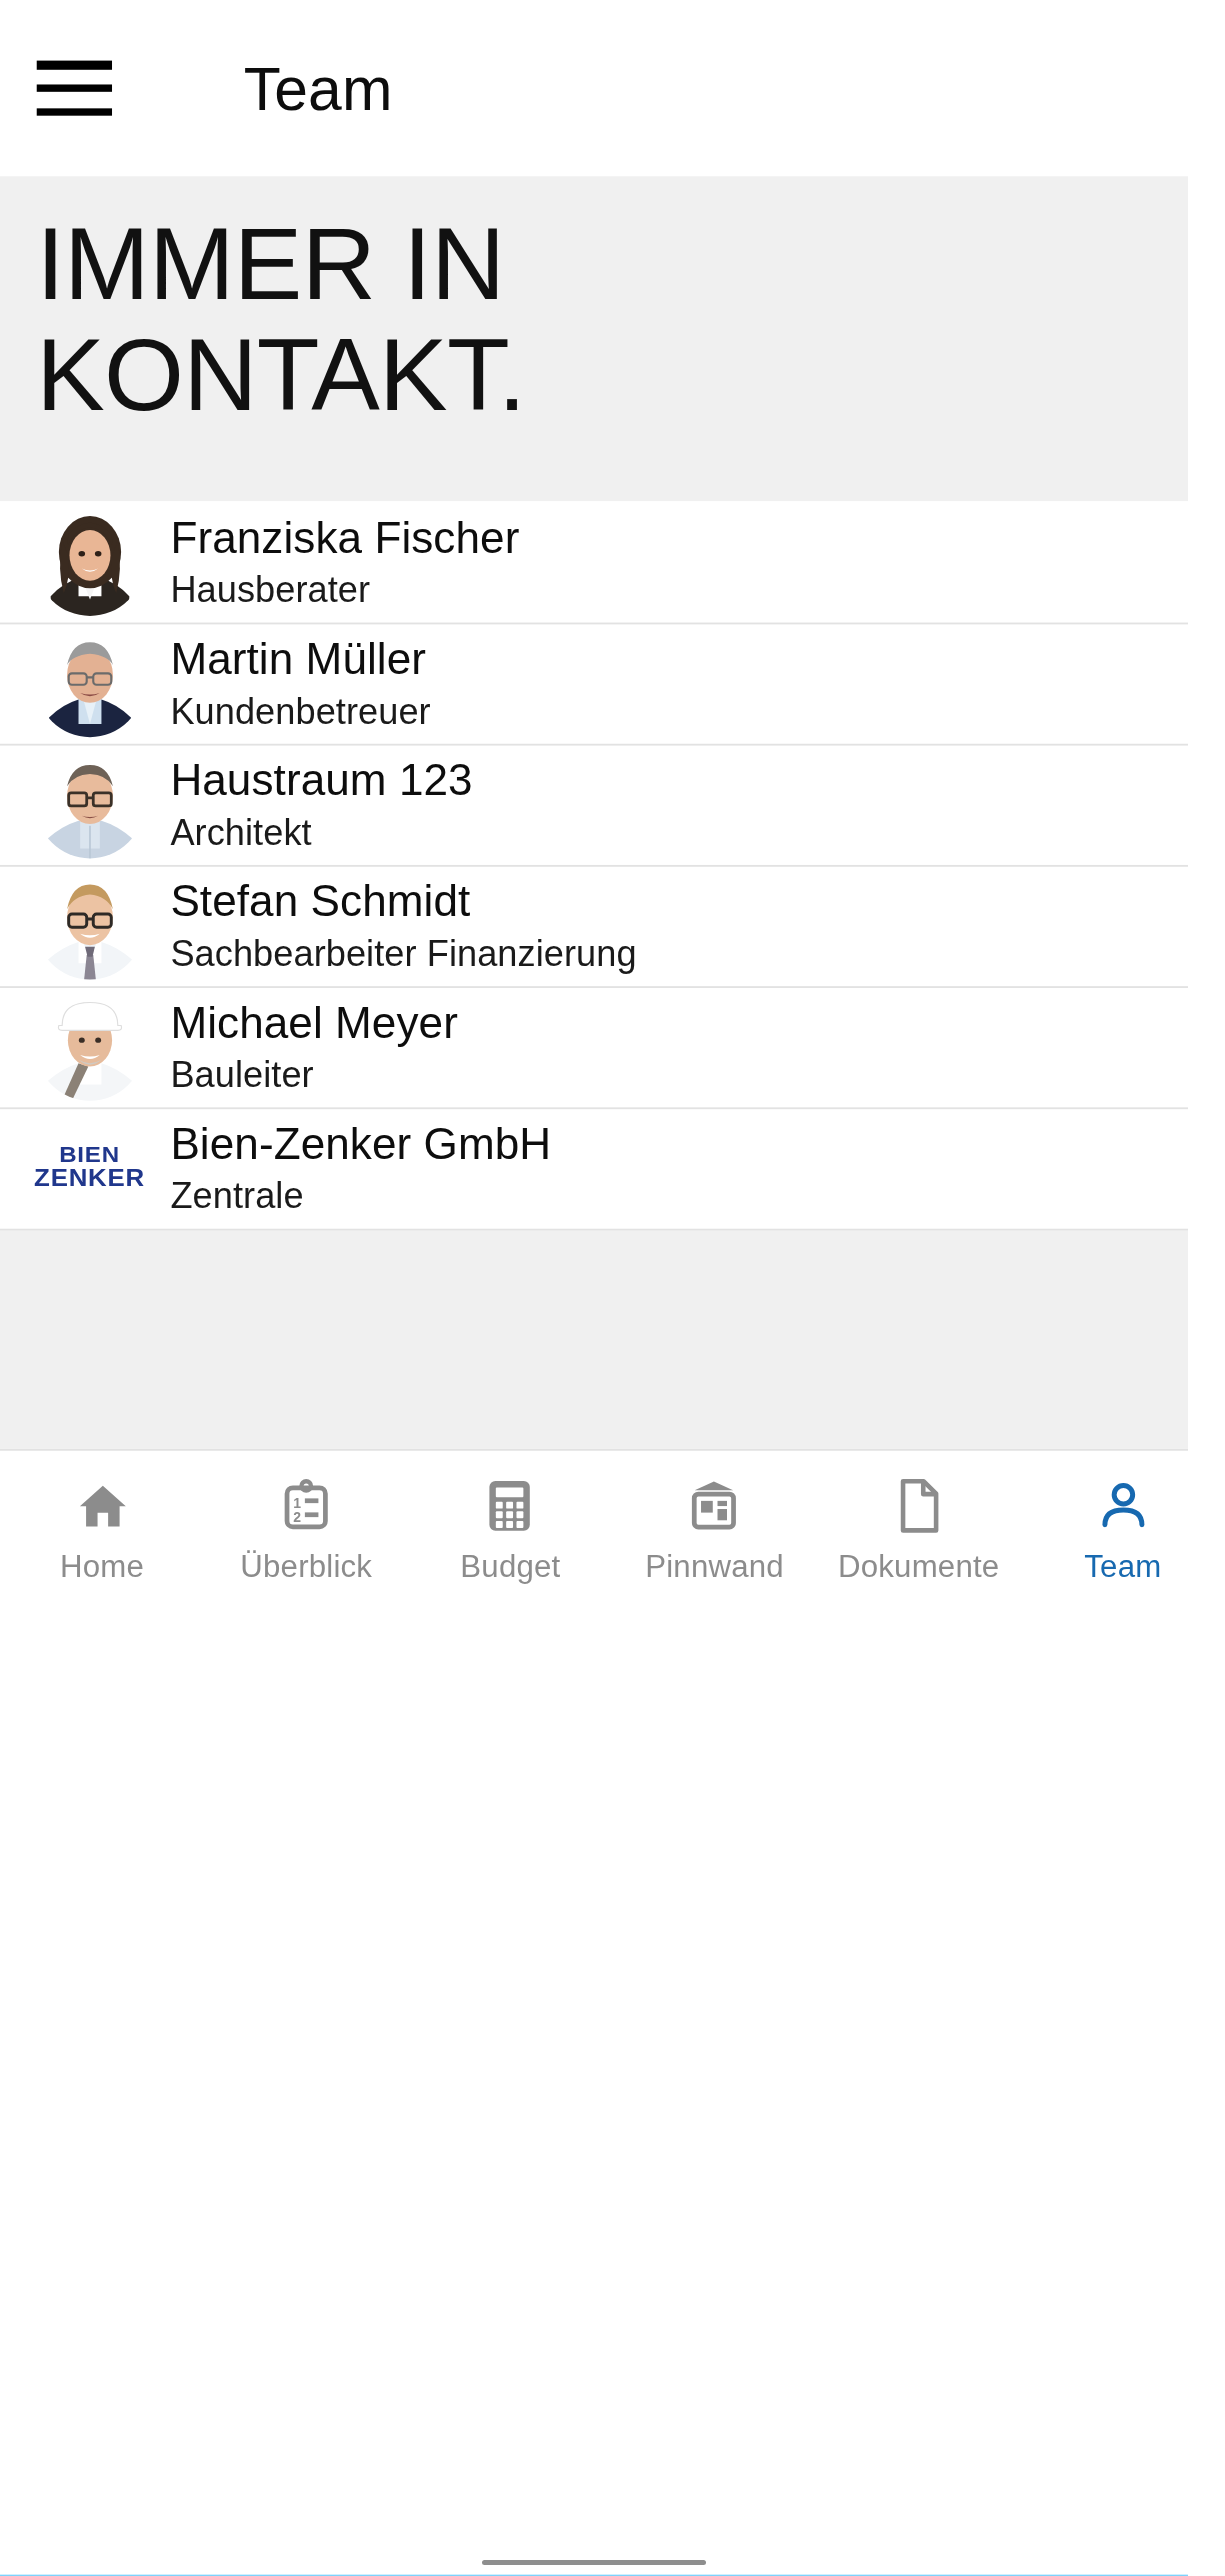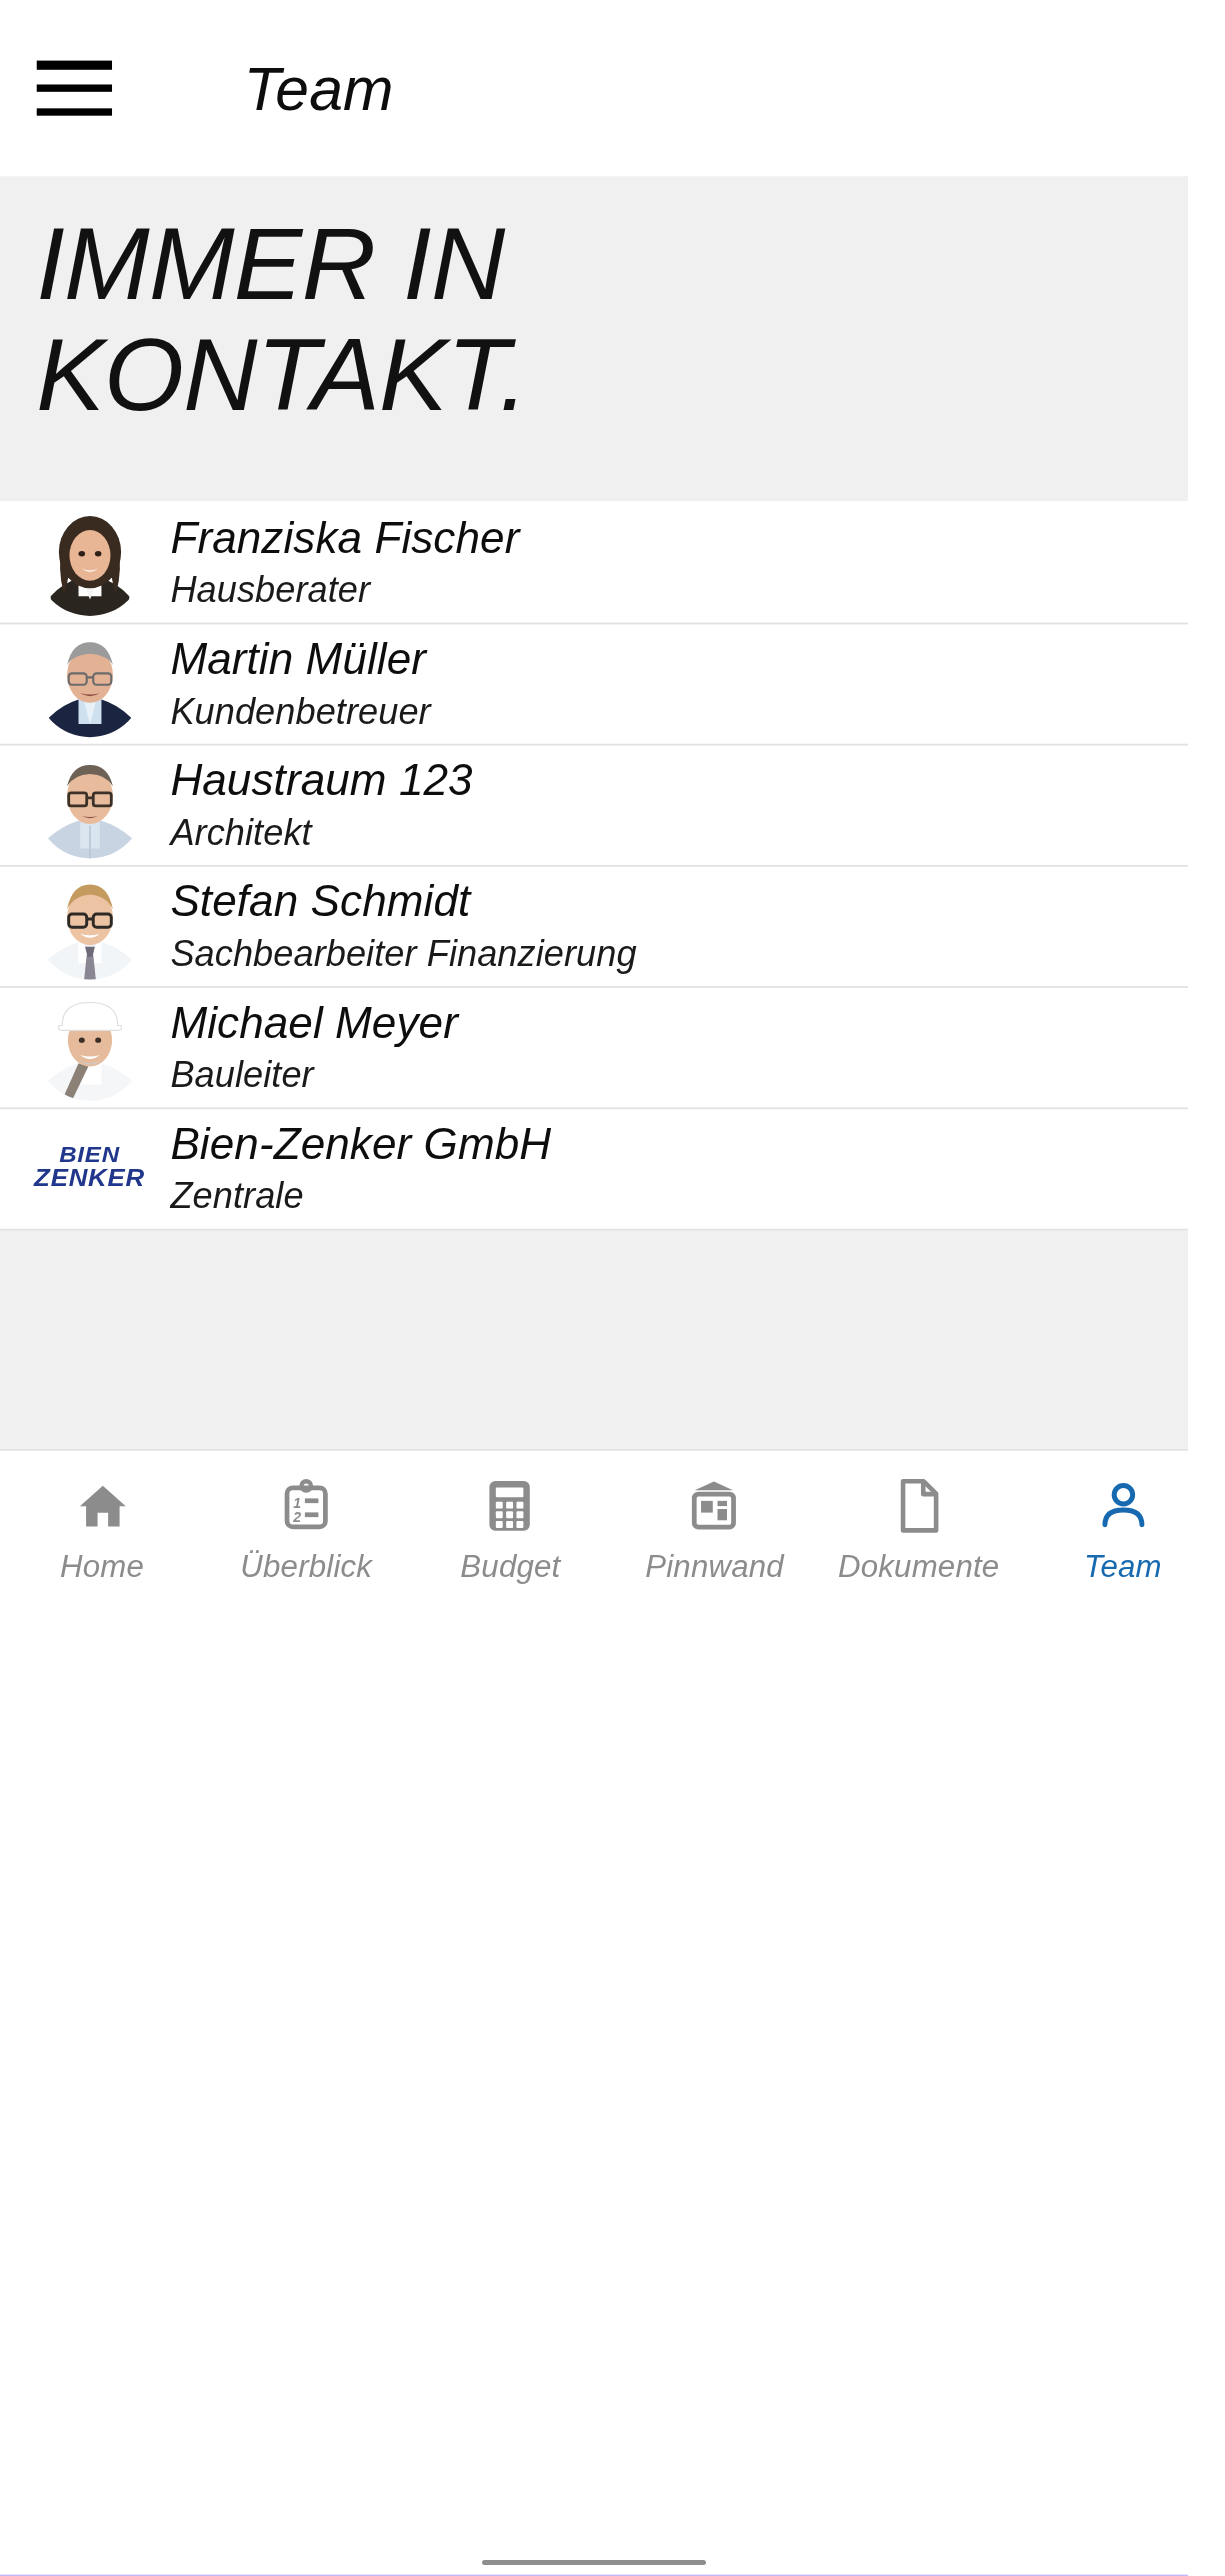--- a/index.html
+++ b/index.html
@@ -7,23 +7,22 @@
     width: 1225px;
     height: 2576px;
     background: #ffffff;
     font-family: "Liberation Sans", sans-serif;
     -webkit-font-smoothing: antialiased;
   }
   #phone {
     position: relative;
     width: 1188px;
     height: 2576px;
-    background: #c4b5fd;
+    background: #7dd3fc;
     overflow: hidden;
-    font-style: italic;
   }
   
   #canvas {
     position: absolute;
     left: 0; top: 0;
     width: 667px;
     height: 1402px;
     transform: scale(1.8364);
     transform-origin: 0 0;
     background: #ffffff;

